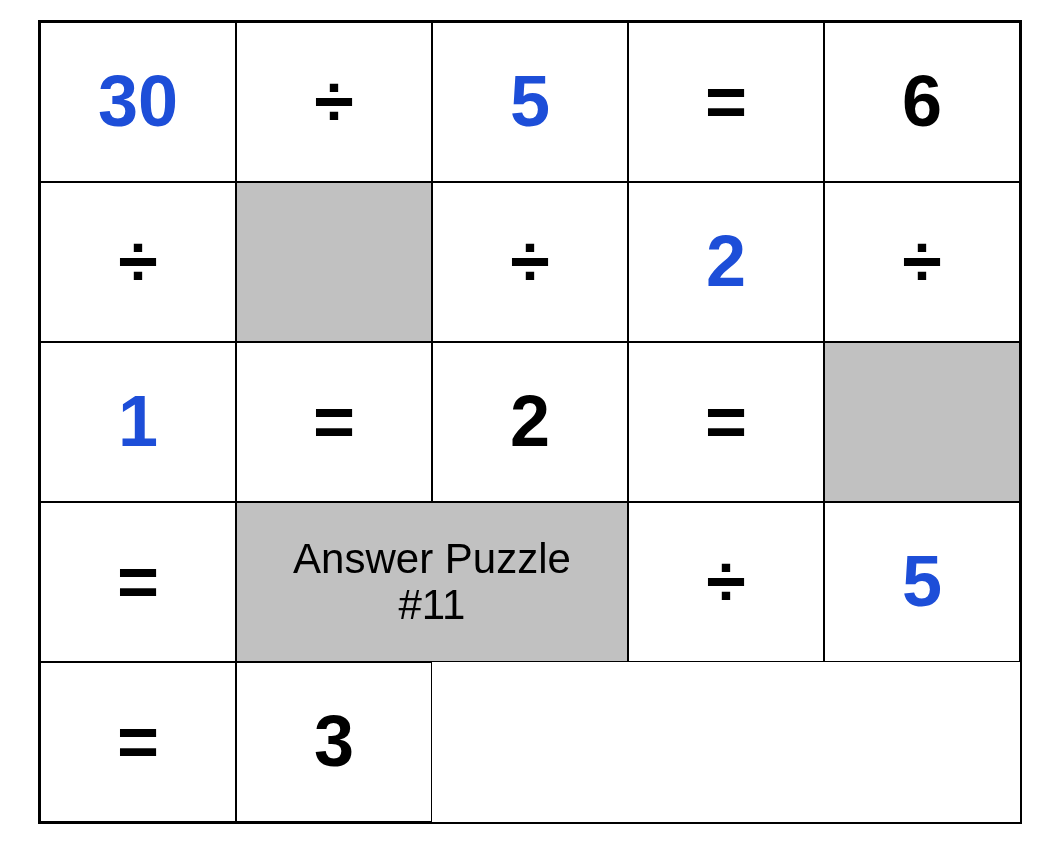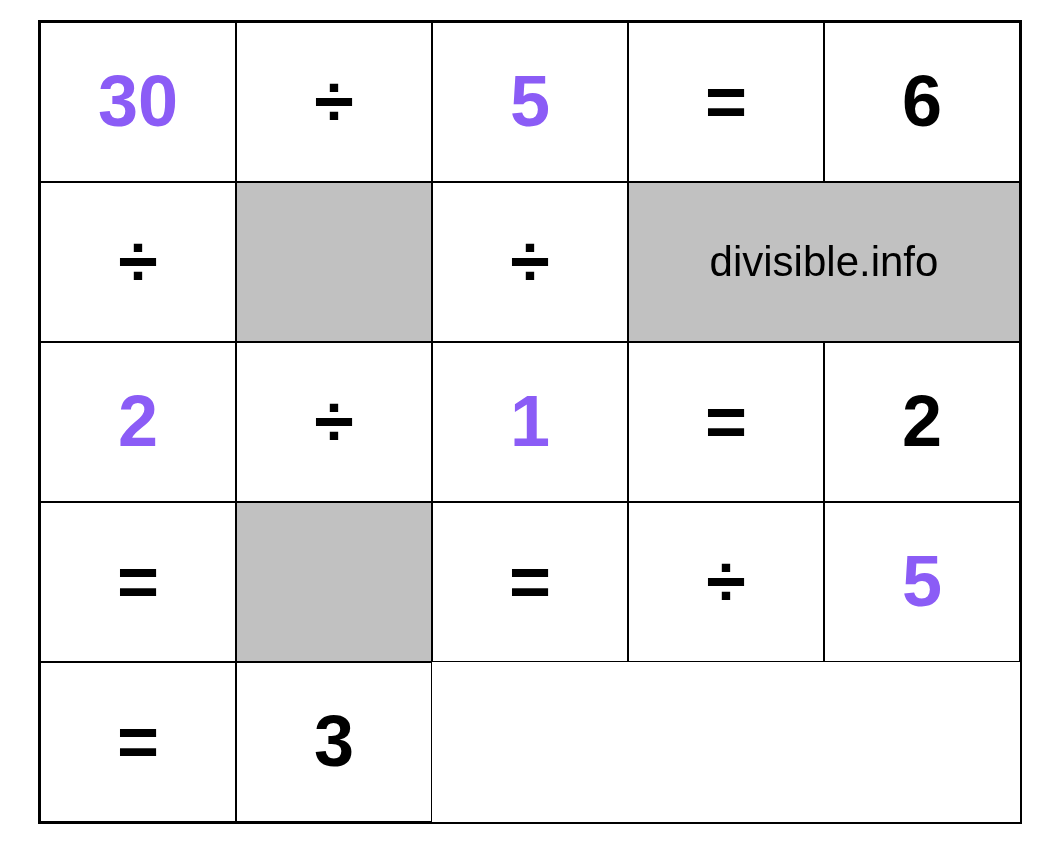--- a/index.html
+++ b/index.html
@@ -25,21 +25,21 @@
     display: flex;
     align-items: center;
     justify-content: center;
     font-size: 72px;
     font-weight: 700;
     color: #000;
     background: #fff;
     text-align: center;
     line-height: 1.1;
   }
-  .green { color: #8b5cf6; }
+  .green { color: #1d4ed8; }
   .grey { background: #c1c1c1; }
   .label {
     font-size: 42px;
     font-weight: 400;
     white-space: pre-line;
   }
   .merge2 { grid-column: span 2; }
 </style>
 </head>
 <body>
@@ -48,30 +48,31 @@
 
   <div class="cell green">30</div>
   <div class="cell">÷</div>
   <div class="cell green">5</div>
   <div class="cell">=</div>
   <div class="cell">6</div>
 
   <div class="cell">÷</div>
   <div class="cell grey"></div>
   <div class="cell">÷</div>
-  <div class="cell grey merge2 label">divisible.info</div>
 
   <div class="cell green">2</div>
   <div class="cell">÷</div>
   <div class="cell green">1</div>
   <div class="cell">=</div>
   <div class="cell">2</div>
 
   <div class="cell">=</div>
   <div class="cell grey"></div>
   <div class="cell">=</div>
+  <div class="cell grey merge2 label">Answer Puzzle
+#11</div>
 
   <div class="cell">÷</div>
   <div class="cell green">5</div>
   <div class="cell">=</div>
   <div class="cell">3</div>
 
 </div>
 
 </body></html>

